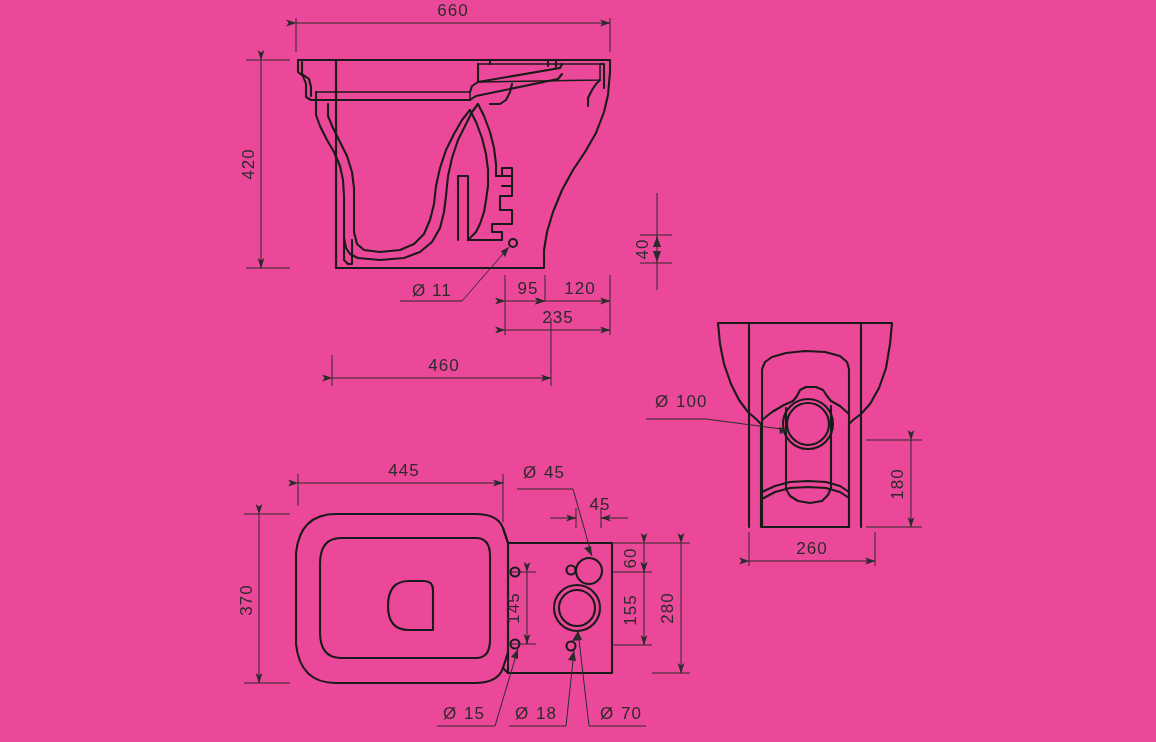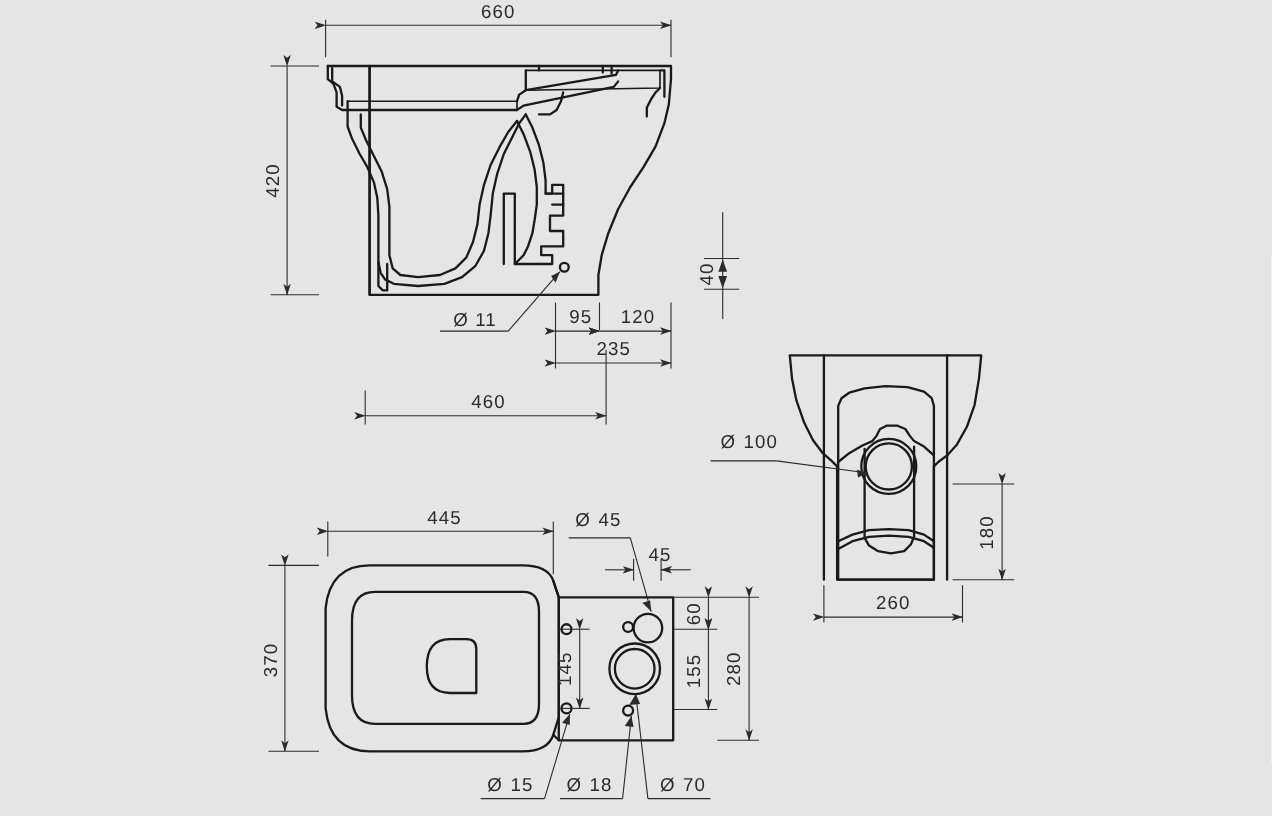--- a/index.html
+++ b/index.html
@@ -11,21 +11,21 @@
   body {
     width: 1156px;
     height: 742px;
     font-family: "Liberation Sans", sans-serif;
     overflow: hidden;
   }
   #drawing-root {
     position: relative;
     width: 1156px;
     height: 742px;
-    background: #e5e5e5;
+    background: #ec4899;
   }
   svg#cad {
     display: block;
     width: 1156px;
     height: 742px;
   }
   .part-outline {
     fill: none;
     stroke: #1a1a1a;
     stroke-width: 2.1;

